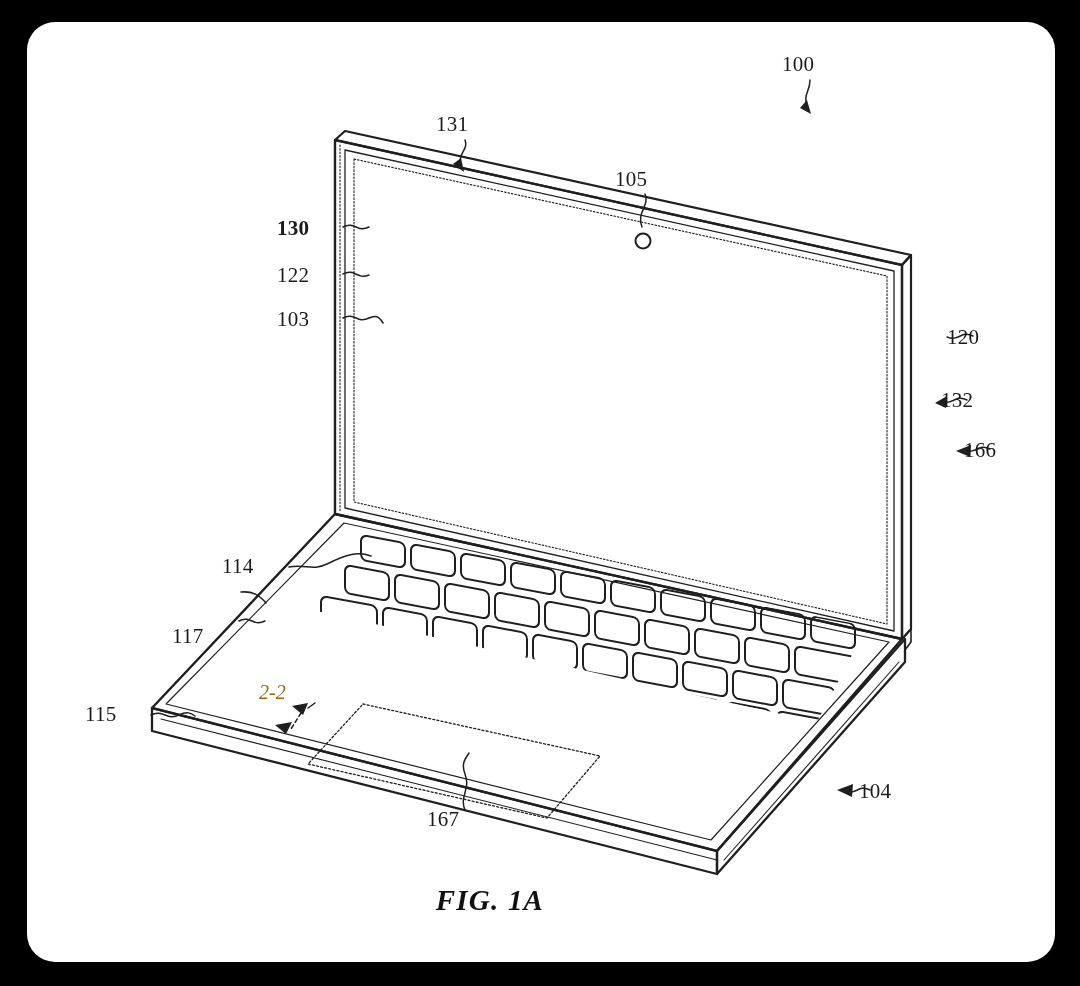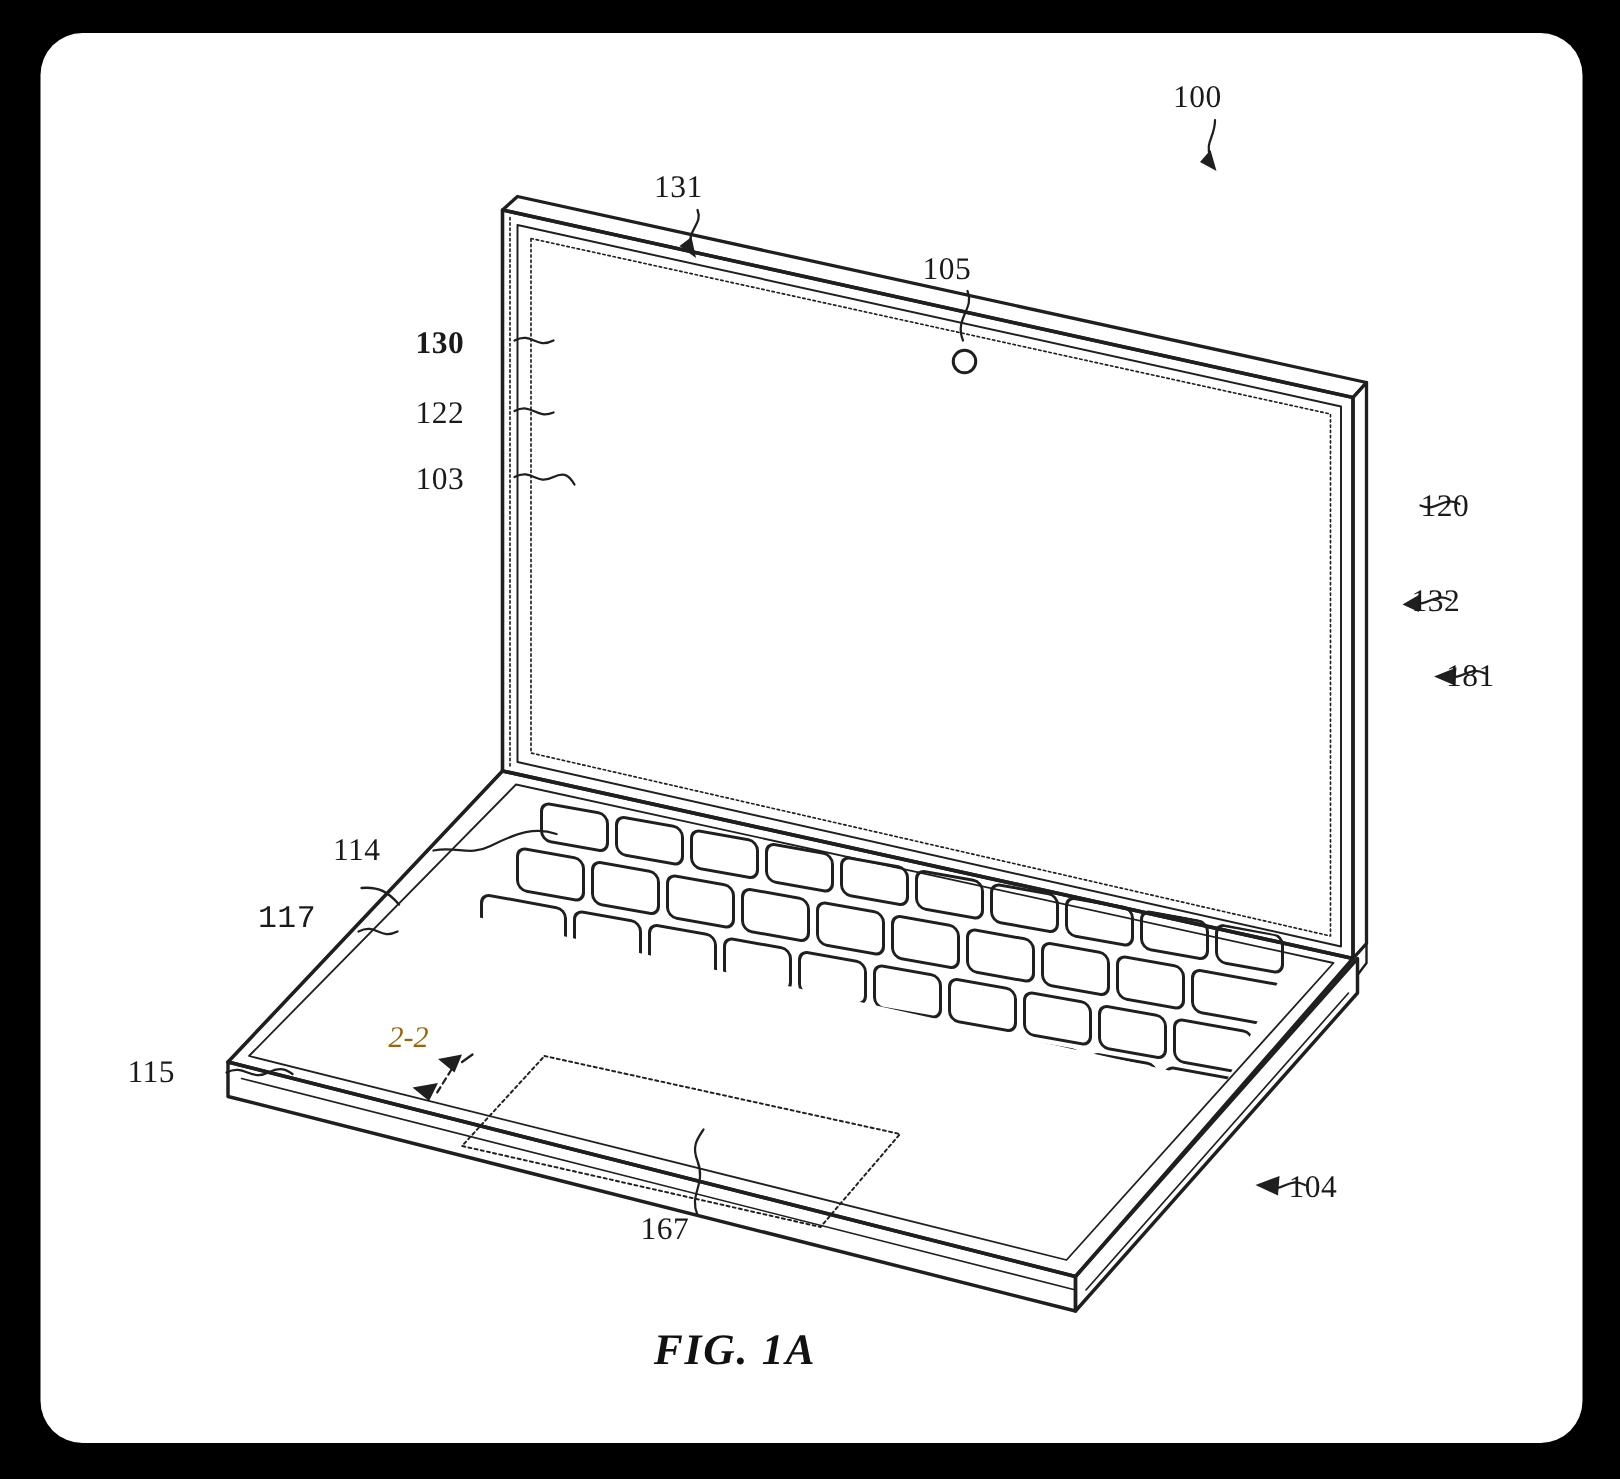--- a/index.html
+++ b/index.html
@@ -271,23 +271,23 @@
     </svg>
 
     <div class="refnum" style="left:755px; top:30px;">100</div>
     <div class="refnum" style="left:409px; top:90px;">131</div>
     <div class="refnum" style="left:588px; top:145px;">105</div>
     <div class="refnum" style="left:250px; top:194px;font-weight:bold;">130</div>
     <div class="refnum" style="left:250px; top:241px;">122</div>
     <div class="refnum" style="left:250px; top:285px;">103</div>
     <div class="refnum" style="left:920px; top:303px;">120</div>
     <div class="refnum" style="left:914px; top:366px;">132</div>
-    <div class="refnum" style="left:937px; top:416px;">181</div>
+    <div class="refnum" style="left:937px; top:416px;">166</div>
     <div class="refnum" style="left:195px; top:532px;">114</div>
-    <div class="refnum" style="left:145px; top:580px;font-family:Liberation Mono, monospace;">117</div>
+    <div class="refnum" style="left:145px; top:602px;">117</div>
     <div class="refnum" style="left:58px; top:680px;">115</div>
     <div class="refnum" style="left:400px; top:785px;">167</div>
     <div class="refnum" style="left:832px; top:757px;">104</div>
 
     <div class="seclabel" style="left:232px; top:659px;">2-2</div>
 
     <div class="caption">FIG. 1A</div>
 
   </div>
 </div>

